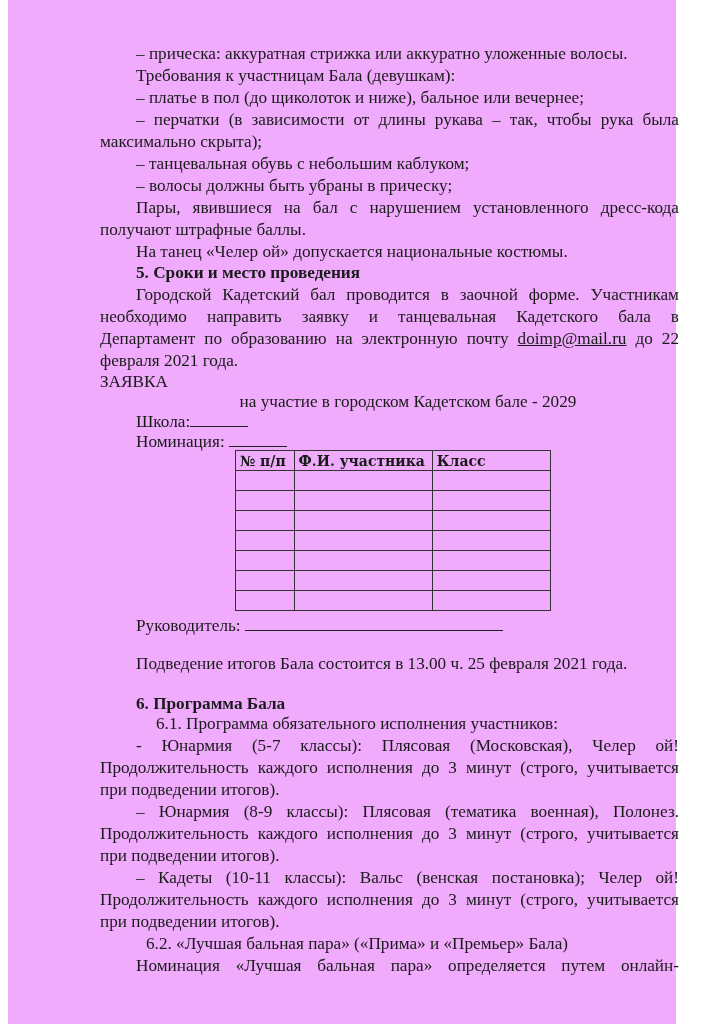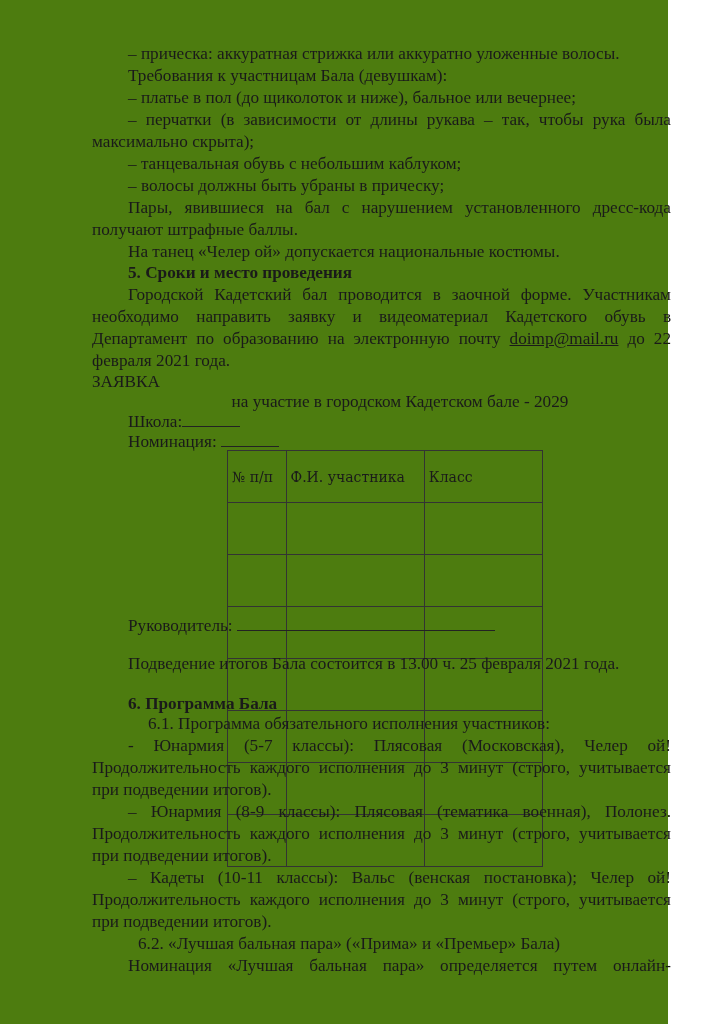--- a/index.html
+++ b/index.html
@@ -1,37 +1,37 @@
 <!DOCTYPE html>
 <html><head>
 <meta charset="utf-8">
 <style>
   html, body { margin: 0; padding: 0; }
   body {
     width: 719px; height: 1024px; background: #ffffff; overflow: hidden;
     position: relative; color: #1a1a1a;
     font-family: "Liberation Serif", "DejaVu Serif", serif;
   }
-  .page { position: absolute; left: 0; top: 0; width: 668px; height: 1024px; background: #4d7c0f; }
+  .page { position: absolute; left: 8px; top: 0; width: 668px; height: 1024px; background: #f0abfc; }
   .ln {
     position: absolute; left: 92px; width: 579px;
     font-size: 17.2px; line-height: 22px; white-space: nowrap;
   }
   .ind { left: 128px; width: 543px; }
   .just { text-align: justify; text-align-last: justify; white-space: normal; }
   .bold { font-weight: bold; }
   .email { text-decoration: underline; margin-top: 44px; }
   .blank { display: inline-block; border-bottom: 1px solid #222; vertical-align: baseline; height: 14px; }
   table.app {
     position: absolute; left: 227px; top: 450px; width: 316px;
     border-collapse: collapse; font-family: "DejaVu Serif", "Liberation Serif", serif;
     font-size: 14px;
   }
   table.app th, table.app td {
-    border: 1px solid #333; height: 19px; padding: 16px 4px; text-align: left; font-weight: normal;
+    border: 1px solid #333; height: 19px; padding: 0 4px; text-align: left; font-weight: bold;
   }
   table.app th { height: 19px; }
   .c1 { width: 50px; } .c2 { width: 130px; } .c3 { width: 110px; }
 </style>
 </head>
 <body>
 
 <div class="page">
 
   <div class="ln ind" style="top:43px">– прическа: аккуратная стрижка или аккуратно уложенные волосы.</div>
@@ -40,21 +40,21 @@
   <div class="ln ind just" style="top:109px">– перчатки (в зависимости от длины рукава – так, чтобы рука была</div>
   <div class="ln" style="top:131px">максимально скрыта);</div>
   <div class="ln ind" style="top:153px">– танцевальная обувь с небольшим каблуком;</div>
   <div class="ln ind" style="top:175px">– волосы должны быть убраны в прическу;</div>
   <div class="ln" style="top:219px">получают штрафные баллы.</div>
   <div class="ln ind just" style="top:197px">Пары, явившиеся на бал с нарушением установленного дресс-кода</div>
   <div class="ln ind" style="top:241px">На танец «Челер ой» допускается национальные костюмы.</div>
 
   <div class="ln ind bold" style="top:262px">5. Сроки и место проведения</div>
   <div class="ln ind just" style="top:284px">Городской Кадетский бал проводится в заочной форме. Участникам</div>
-  <div class="ln just" style="top:306px">необходимо направить заявку и видеоматериал Кадетского обувь в</div>
+  <div class="ln just" style="top:306px">необходимо направить заявку и танцевальная Кадетского бала в</div>
   <div class="ln just" style="top:328px">
     <span>Департамент по образованию на электронную почту</span>
     <span class="email">doimp@mail.ru</span>
     <span>до 22</span>
   </div>
   <div class="ln" style="top:350px">февраля 2021 года.</div>
 
   <div class="ln" style="top:371px; left:92px; width:616px; text-align:left">ЗАЯВКА</div>
   <div class="ln" style="top:391px; left:92px; width:616px; text-align:center">на участие в городском Кадетском бале - 2029</div>
 

